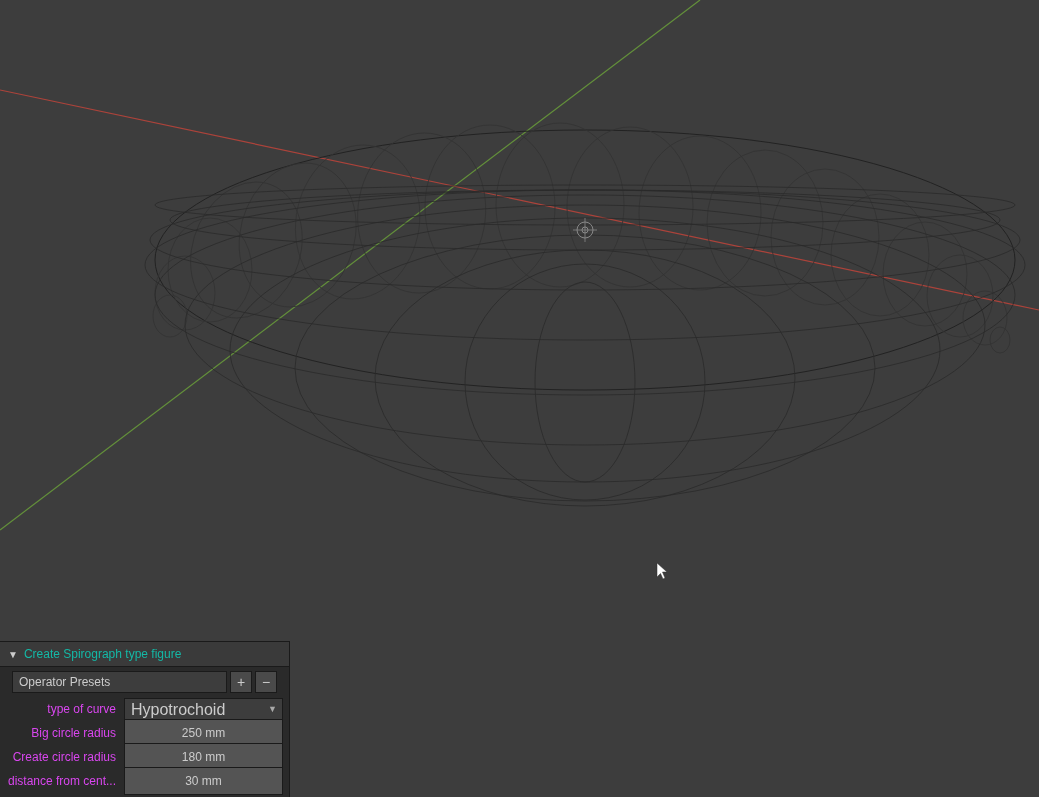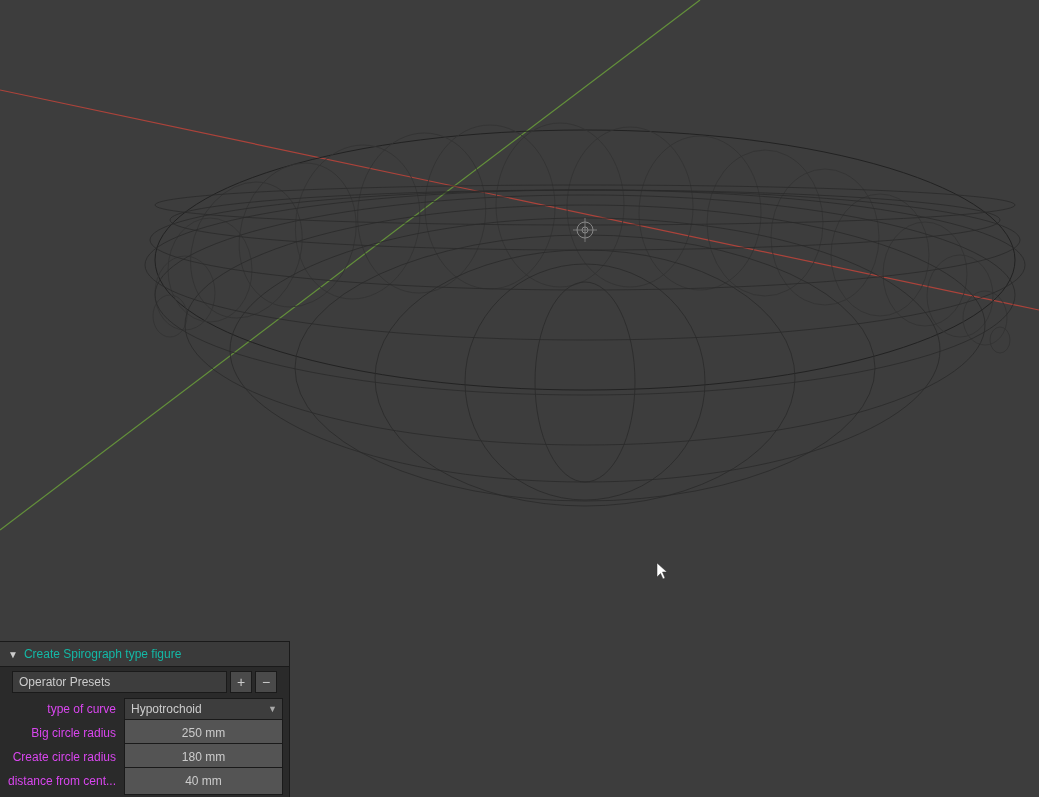--- a/index.html
+++ b/index.html
@@ -250,21 +250,21 @@
     <select class="presets-dropdown">
       <option>Operator Presets</option>
     </select>
     <div class="btn-plus">+</div>
     <div class="btn-minus">−</div>
   </div>
 
   <div class="form-row">
     <div class="form-label">type of curve</div>
     <div class="form-value" style="position:relative;">
-      <select style="background:transparent;border:none;color:#cccccc;font-size:12px;width:100%;outline:none;cursor:pointer;appearance:none;-webkit-appearance:none;">
+      <select style="background:transparent;border:none;color:#cccccc;font-size:16px;width:100%;outline:none;cursor:pointer;appearance:none;-webkit-appearance:none;">
         <option>Hypotrochoid</option>
         <option>Epitrochoid</option>
         <option>Spirograph</option>
         <option>Lissajous</option>
       </select>
       <span class="dropdown-arrow">▼</span>
     </div>
   </div>
 
   <div class="form-row">
@@ -272,15 +272,15 @@
     <div class="form-value-numeric">250 mm</div>
   </div>
 
   <div class="form-row">
     <div class="form-label">Create circle radius</div>
     <div class="form-value-numeric">180 mm</div>
   </div>
 
   <div class="form-row">
     <div class="form-label">distance from cent...</div>
-    <div class="form-value-numeric">40 mm</div>
+    <div class="form-value-numeric">30 mm</div>
   </div>
 </div>
 
 </body></html>

